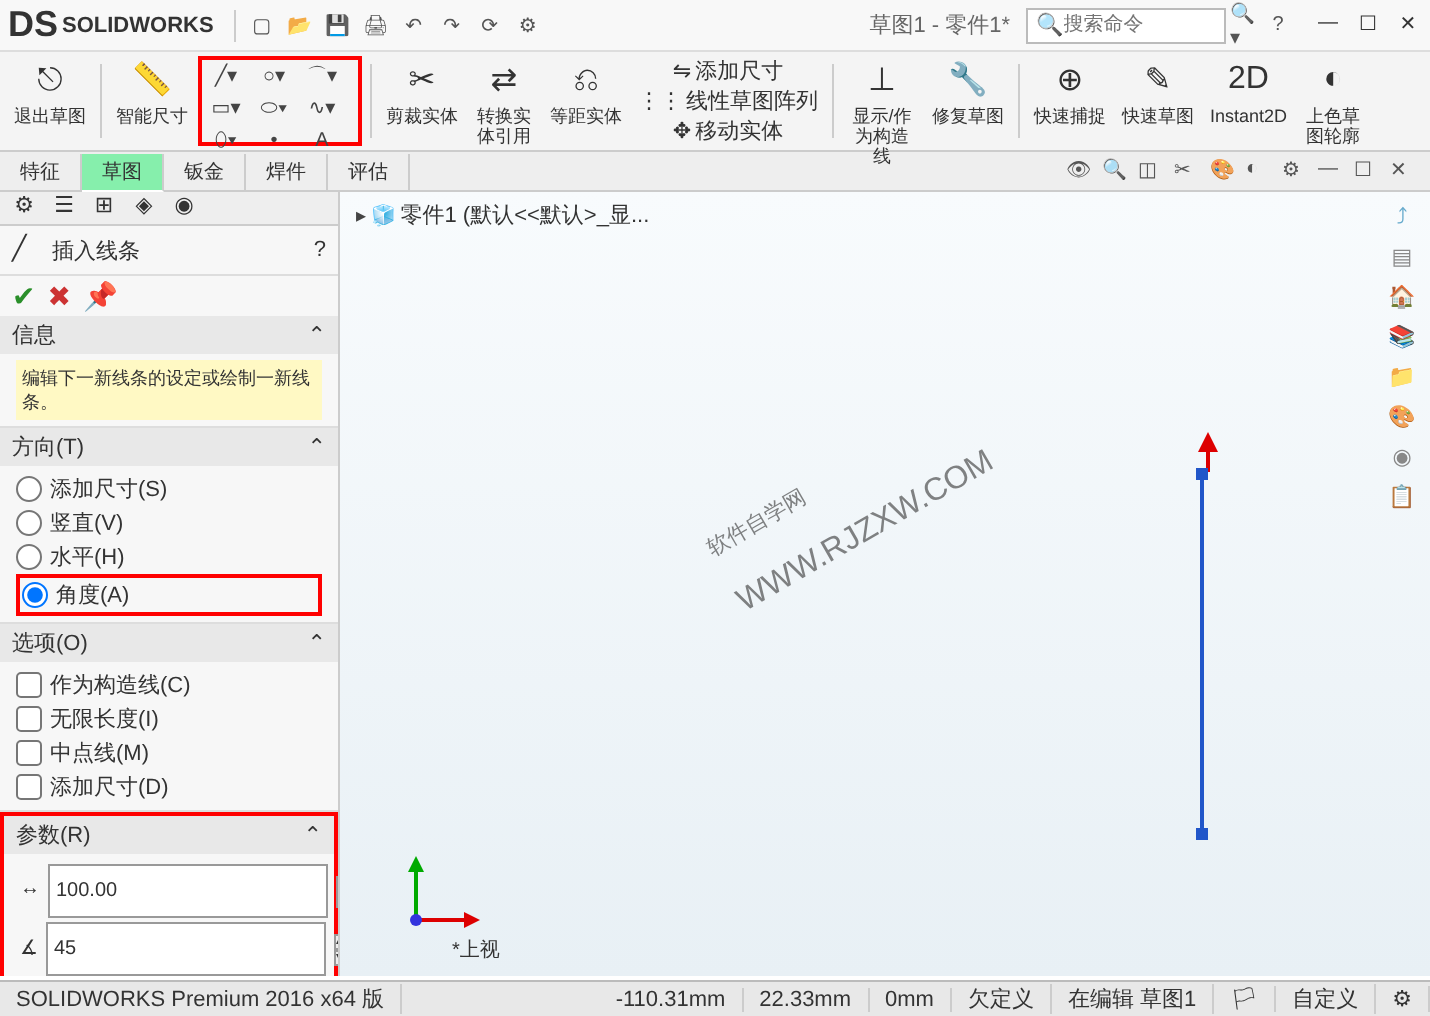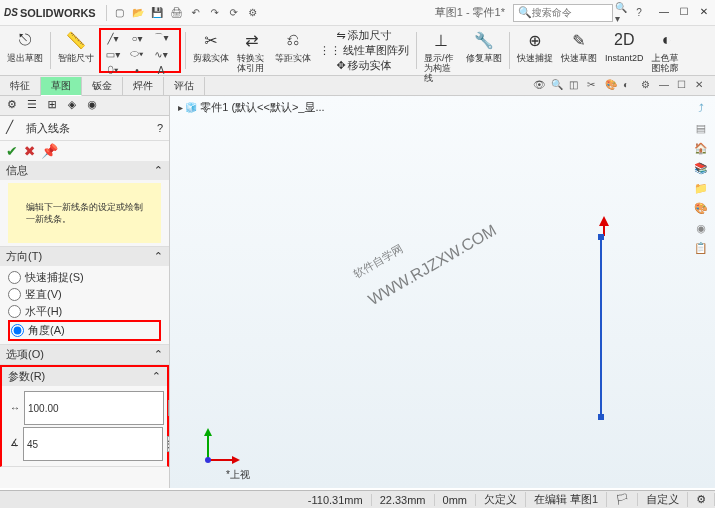--- a/index.html
+++ b/index.html
@@ -1,58 +1,58 @@
 <!DOCTYPE html>
 <html><head>
 <meta charset="utf-8">
 <style>
 *{box-sizing:border-box;margin:0;padding:0;font-family:"Microsoft YaHei","Segoe UI",sans-serif;font-size:11px;color:#333}
 body{width:715px;height:508px;background:#fff;overflow:hidden;position:relative}
 .titlebar{height:26px;display:flex;align-items:center;padding:0 4px;border-bottom:1px solid #ddd;background:#f8f8f8}
 .logo{color:#d9262e;font-weight:bold;font-size:12px;display:flex;align-items:center}
-.logo-ds{font-style:italic;font-size:10px;margin-right:2px}
+.logo-ds{font-size:18px;margin-right:2px}
 .qat{display:flex;align-items:center;gap:3px;margin-left:8px}
 .qat-btn{width:16px;height:16px;display:flex;align-items:center;justify-content:center;cursor:pointer;font-size:10px;color:#555}
 .qat-sep{width:1px;height:16px;background:#ccc;margin:0 2px}
 .title-doc{margin-left:auto;margin-right:8px;font-size:11px;color:#666}
 .search-box{border:1px solid #bbb;height:18px;width:100px;display:flex;align-items:center;padding:0 4px;background:#fff}
 .search-box input{border:none;outline:none;width:70px;font-size:10px}
 .winctl{display:flex;gap:6px;margin-left:10px}
 .winctl span{width:14px;height:14px;font-size:10px;cursor:pointer;text-align:center}
 .ribbon{height:50px;border-bottom:1px solid #ccc;background:#f4f4f4;display:flex;align-items:stretch;padding:2px 4px;gap:2px}
 .rb-group{display:flex;flex-direction:column;align-items:center;padding:0 3px}
 .rb-big{display:flex;flex-direction:column;align-items:center;gap:1px;cursor:pointer}
 .rb-big .ic{width:24px;height:24px;display:flex;align-items:center;justify-content:center;font-size:16px}
-.rb-big .lb{font-size:9px;line-height:10px}
+.rb-big .lb{font-size:9px;text-align:center;line-height:10px}
 .rb-sep{width:1px;background:#ccc;margin:4px 2px}
 .rb-tools{display:flex;flex-wrap:wrap;width:76px;gap:2px}
 .rb-tool{width:22px;height:14px;display:flex;align-items:center;justify-content:center;cursor:pointer;font-size:10px;color:#444}
 .redbox{border:2px solid red}
 .tabs{height:20px;background:#eee;display:flex;align-items:center;border-bottom:1px solid #ccc}
 .tab{padding:2px 10px;border-right:1px solid #ccc;cursor:pointer;font-size:10px}
 .tab.active{background:#86efac;border-bottom:1px solid #fff;margin-bottom:-1px}
 .tab-tools{margin-left:auto;display:flex;gap:4px;padding-right:6px}
 .tab-tools span{width:14px;height:14px;font-size:10px;color:#555;cursor:pointer}
 .main{display:flex;height:392px}
 .sidebar{width:170px;border-right:1px solid #ccc;background:#f7f7f7;display:flex;flex-direction:column;overflow:hidden}
 .sb-tabs{height:20px;display:flex;align-items:center;border-bottom:1px solid #ccc;background:#eee;gap:4px;padding:0 4px}
 .sb-tabs span{width:16px;height:16px;font-size:11px;cursor:pointer;text-align:center}
 .sb-header{padding:4px 6px;border-bottom:1px solid #ddd;display:flex;align-items:center;gap:4px}
 .sb-header .ic{width:16px;height:16px;font-size:12px}
 .sb-ok{display:flex;gap:6px;padding:2px 6px}
 .sb-ok span{font-size:14px;cursor:pointer}
 .sb-section{border-bottom:1px solid #ddd}
 .sb-sec-h{background:#e8e8e8;padding:2px 6px;display:flex;justify-content:space-between;align-items:center;font-size:10px;cursor:pointer}
 .sb-sec-b{padding:3px 8px;font-size:10px}
-.info-msg{background:#fff9c4;padding:18px;font-size:9px;line-height:12px}
+.info-msg{background:#fff9c4;padding:3px;font-size:9px;line-height:12px}
 .radio-row,.chk-row{display:flex;align-items:center;gap:4px;padding:1px 0;font-size:10px}
 .radio-row input,.chk-row input{margin:0}
 .param-row{display:flex;align-items:center;gap:4px;margin:2px 0}
 .param-row .pic{width:14px;height:14px;font-size:10px;text-align:center}
-.param-row input{flex:1;border:1px solid #999;height:27px;padding:16px 3px;font-size:10px}
+.param-row input{flex:1;border:1px solid #999;height:27px;padding:5px 3px;font-size:10px}
 .param-row .spin{width:10px;display:flex;flex-direction:column}
 .param-row .spin span{height:8px;font-size:6px;line-height:6px;text-align:center;cursor:pointer;border:1px solid #999;background:#eee}
 .canvas{flex:1;position:relative;background:linear-gradient(to bottom,#f8fbfd,#e8f0f5)}
 .breadcrumb{position:absolute;top:4px;left:8px;font-size:10px;color:#444;display:flex;align-items:center;gap:2px}
 .wm{position:absolute;top:120px;left:180px;font-size:28px;color:#ddd;transform:rotate(-30deg);pointer-events:none;opacity:.6}
 .triad{position:absolute;bottom:20px;left:30px}
 .triad-label{position:absolute;bottom:6px;left:56px;font-size:10px}
 .sketch-line{position:absolute;left:430px;top:140px;width:2px;height:180px;background:#2156c9}
 .sketch-end{position:absolute;width:6px;height:6px;background:#2156c9;border-radius:0}
 .origin-arrow-y{position:absolute;left:428px;top:120px}
@@ -243,41 +243,59 @@
         </div>
     </div>
     <div class="sb-section">
       <div class="sb-sec-h">
           <span>方向(T)</span>
           <span>⌃</span>
         </div>
       <div class="sb-sec-b">
         <label class="radio-row">
             <input type="radio" name="dir" style="">
-            <span>快速捕捉(S)</span>
+            <span>添加尺寸(S)</span>
           </label>
         <label class="radio-row">
             <input type="radio" name="dir" style="">
             <span>竖直(V)</span>
           </label>
         <label class="radio-row">
             <input type="radio" name="dir" style="">
             <span>水平(H)</span>
           </label>
         <label class="radio-row redbox" style="padding:1px">
             <input type="radio" name="dir" checked="" style="">
             <span>角度(A)</span>
           </label>
       </div>
     </div>
     <div class="sb-section">
       <div class="sb-sec-h">
           <span>选项(O)</span>
           <span>⌃</span>
         </div>
+      <div class="sb-sec-b">
+        <label class="chk-row">
+            <input type="checkbox" style="">
+            <span>作为构造线(C)</span>
+          </label>
+        <label class="chk-row">
+            <input type="checkbox" style="">
+            <span>无限长度(I)</span>
+          </label>
+        <label class="chk-row">
+            <input type="checkbox" style="">
+            <span>中点线(M)</span>
+          </label>
+        <label class="chk-row">
+            <input type="checkbox" style="">
+            <span>添加尺寸(D)</span>
+          </label>
+      </div>
     </div>
     <div class="sb-section redbox">
       <div class="sb-sec-h">
           <span>参数(R)</span>
           <span>⌃</span>
         </div>
       <div class="sb-sec-b">
         <div class="param-row">
           <span class="pic">↔</span>
           <input value="100.00" style="">
@@ -323,20 +341,21 @@
       <span>📚</span>
       <span>📁</span>
       <span>🎨</span>
       <span>◉</span>
       <span>📋</span>
     </div>
   </div>
 </div>
 
 <div class="status">
+  <span class="cell">SOLIDWORKS Premium 2016 x64 版</span>
   <span style="flex:1"></span>
   <span class="cell">-110.31mm</span>
   <span class="cell">22.33mm</span>
   <span class="cell">0mm</span>
   <span class="cell">欠定义</span>
   <span class="cell">在编辑 草图1</span>
   <span class="cell">🏳</span>
   <span class="cell">自定义</span>
   <span class="cell">⚙</span>
 </div>

